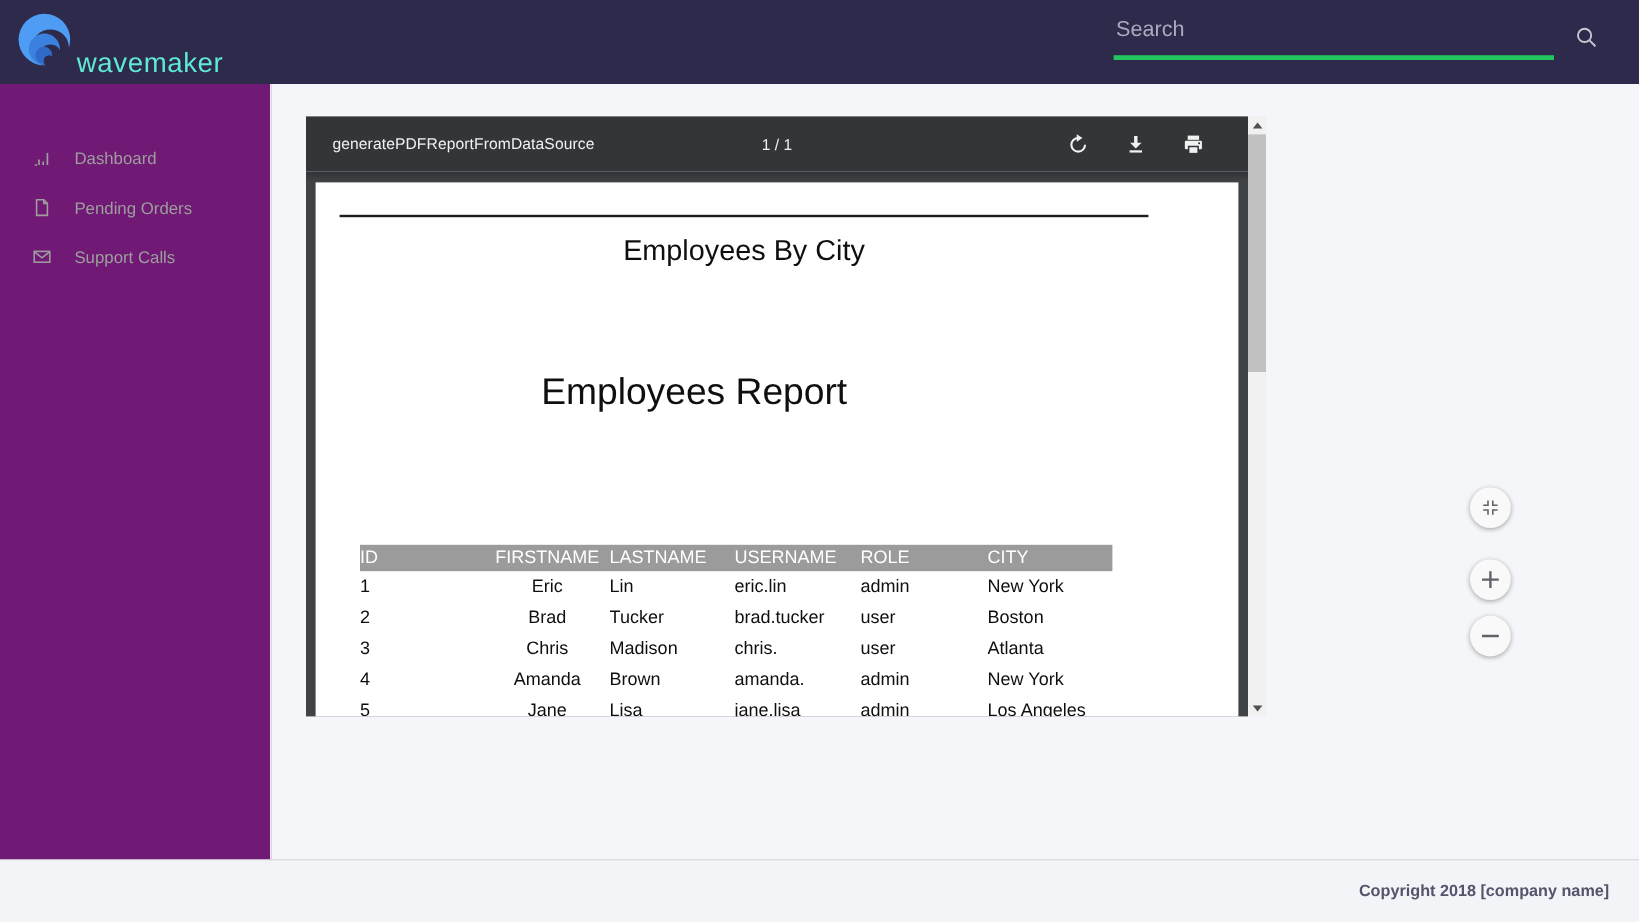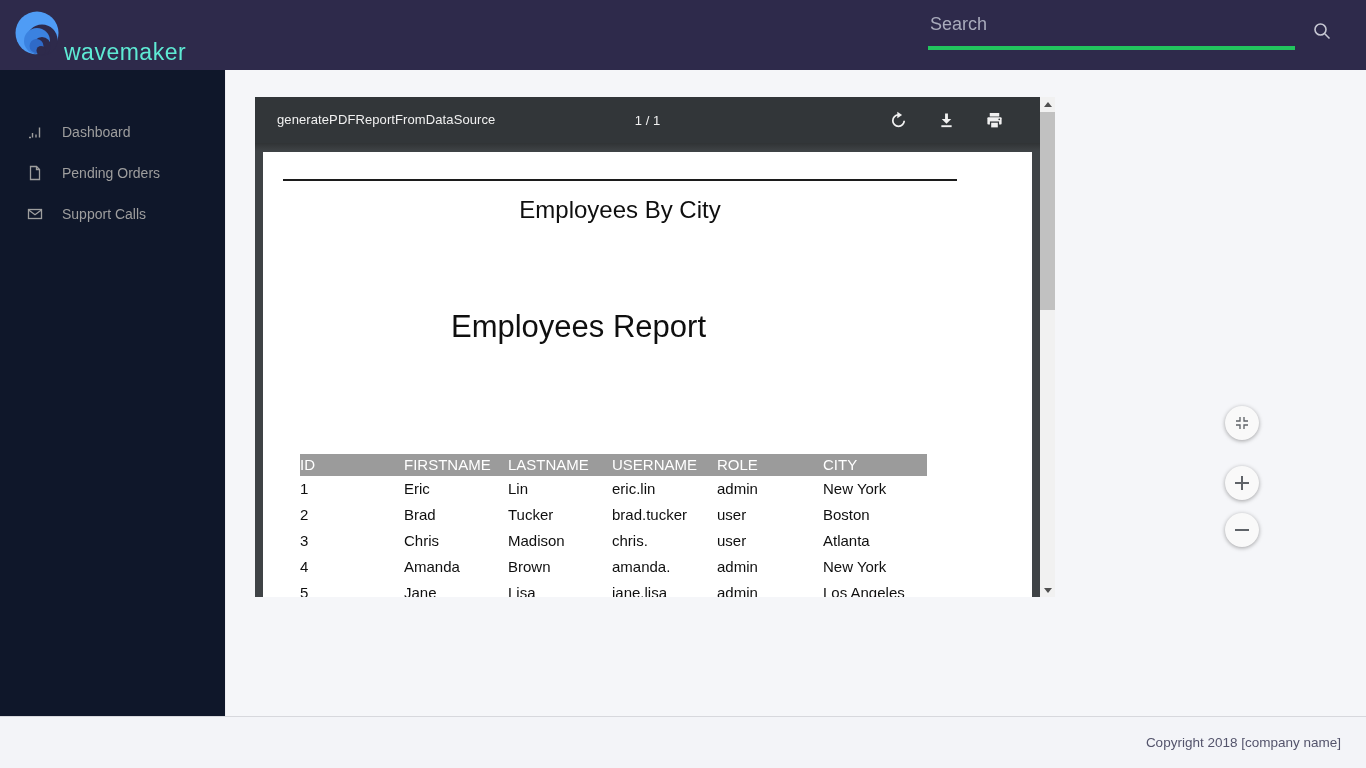--- a/index.html
+++ b/index.html
@@ -15,21 +15,21 @@
     letter-spacing:0.5px; }
   .search-wrap { position:absolute; left:928px; top:12px; width:367px; height:38px; }
   .search-input { width:100%; height:100%; background:transparent; border:none;
     border-bottom:4px solid #22c55e; outline:none; color:#e8e8ee; font-size:18px;
     font-family:"Liberation Sans", sans-serif; padding:0 2px 10px 2px; }
   .search-input::placeholder { color:#a9abbc; opacity:1; }
   .header-search-icon { position:absolute; left:1312px; top:21px; width:20px; height:20px; cursor:pointer; }
 
   
   .sidebar { position:absolute; left:0; top:70px; width:226px; height:646px;
-    background:#0f172a; border-right:1px solid #ededf1; z-index:10; }
+    background:#701a75; border-right:1px solid #ededf1; z-index:10; }
   .side-nav { padding-top:41px; }
   .nav-item { height:41px; display:flex; align-items:center; padding-left:27px; cursor:pointer; }
   .nav-item .nav-icon { width:16px; height:16px; flex:0 0 16px; }
   .nav-item .nav-label { margin-left:19px; font-size:14px; color:#9e9e9e; }
 
   
   .main-area { position:absolute; left:226px; top:70px; width:1140px; height:646px;
     background:#f5f6f9; }
 
   
@@ -57,21 +57,21 @@
   .doc-report-title { position:absolute; left:0; top:157px; width:631px; text-align:center;
     font-size:31px; color:#0f0f0f; }
 
   .doc-table { position:absolute; left:20px; top:302px; width:627px;margin-left:17px; }
   .t-row { display:flex; }
   .t-head { background:#9b9b9b; height:22px; }
   .t-head .t-cell { color:#ffffff; font-size:15px; line-height:22px; }
   .t-data { height:26px; }
   .t-data .t-cell { color:#0f0f0f; font-size:15px; line-height:26px; }
   .t-cell { overflow:hidden; white-space:nowrap; }
-  .c0{width:104px;} .c1{width:104px;} .c2{width:104px;} .c3{width:105px;} .c4{width:106px;} .c5{width:104px;}
+  .c0{width:104px;} .c1{width:104px;text-align:center;} .c2{width:104px;} .c3{width:105px;} .c4{width:106px;} .c5{width:104px;}
 
   
   .pdf-scrollbar { position:absolute; right:0; top:0; width:15px; height:500px;
     background:#f1f1f1; cursor:default; }
   .sb-btn { position:absolute; left:0; width:15px; height:15px; }
   .sb-up { top:0; } .sb-down { bottom:0; }
   .sb-up::after { content:""; position:absolute; left:3.5px; top:5px;
     border-left:4px solid transparent; border-right:4px solid transparent;
     border-bottom:5px solid #505050; }
   .sb-down::after { content:""; position:absolute; left:3.5px; top:6px;
@@ -82,21 +82,21 @@
   
   .fab { position:absolute; width:34px; height:34px; border-radius:50%; background:#f9f9f9;
     box-shadow:0 1px 4px rgba(0,0,0,0.35); z-index:5; cursor:pointer;
     display:flex; align-items:center; justify-content:center; }
   .fab-fit  { left:970px; top:309px; }
   .fab-plus { left:970px; top:369px; }
   .fab-minus{ left:970px; top:416px; }
 
   
   .app-footer { position:absolute; left:0; top:716px; width:1366px; height:52px;
-    background:#f3f4f8; border-top:1px solid #d7d8dd; }
+    background:#f3f4f8; border-top:1px solid #d7d8dd;font-weight:bold; }
   .footer-text { position:absolute; right:25px; top:0; line-height:51px;
     font-size:13.5px; color:#54546c; }
 </style>
 </head>
 <body>
 
 <header class="app-header">
   <div class="brand">
     <svg width="49" height="49" viewBox="0 0 49 49">
       <circle cx="23" cy="23" r="21.5" fill="#4f9cf5"></circle>

